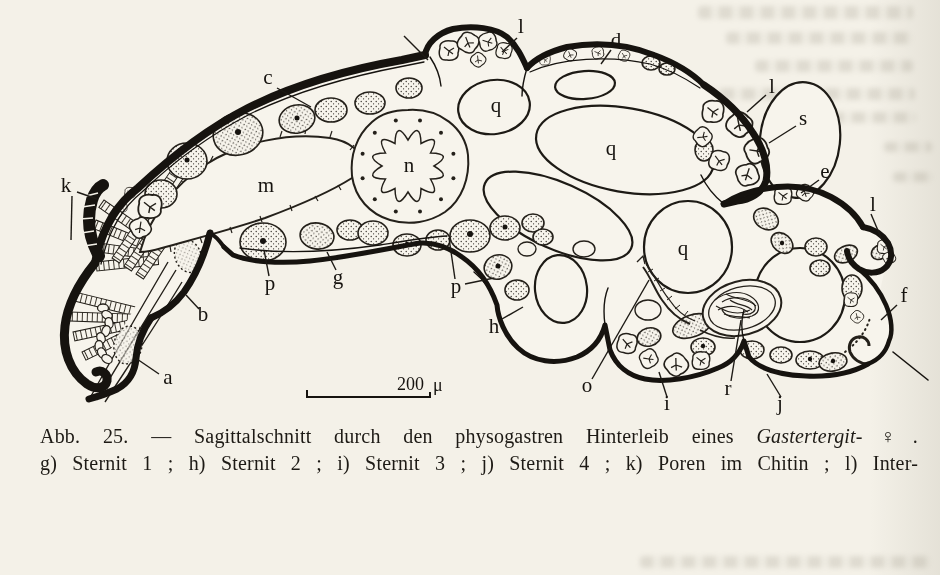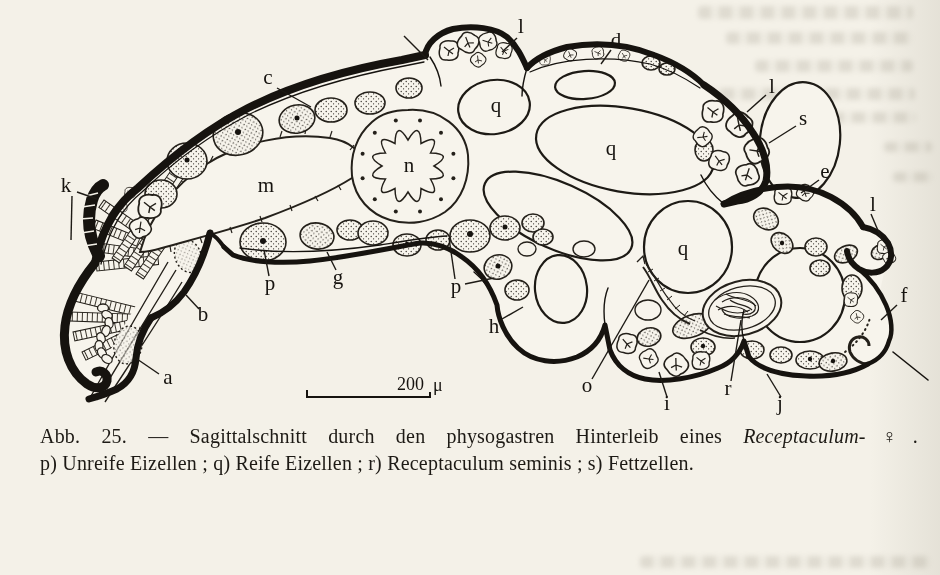--- a/index.html
+++ b/index.html
@@ -340,15 +340,15 @@
   </g>
 
   <g>
     <path d="M 307,390 L 307,397 L 430,397 L 430,392" fill="none" stroke="#16130f" stroke-width="2"></path>
     <text class="scale-text" x="424" y="390" text-anchor="end">200</text>
     <text class="scale-text" x="433" y="391" text-anchor="start">μ</text>
   </g>
 </svg>
 
 <div class="caption">
-  <div class="cap-line"><span>Abb. 25. — Sagittalschnitt durch den physogastren Hinterleib eines </span><span class="it">Receptaculum</span><span>-♀.</span></div>
-  <div class="cap-line last">p) Unreife Eizellen ; q) Reife Eizellen ; r) Receptaculum seminis ; s) Fettzellen.</div>
+  <div class="cap-line"><span>Abb. 25. — Sagittalschnitt durch den physogastren Hinterleib eines </span><span class="it">Gastertergit</span><span>-♀.</span></div>
+  <div class="cap-line">g) Sternit 1 ; h) Sternit 2 ; i) Sternit 3 ; j) Sternit 4 ; k) Poren im Chitin ; l) Inter-</div>
 </div>
 
 </body></html>

